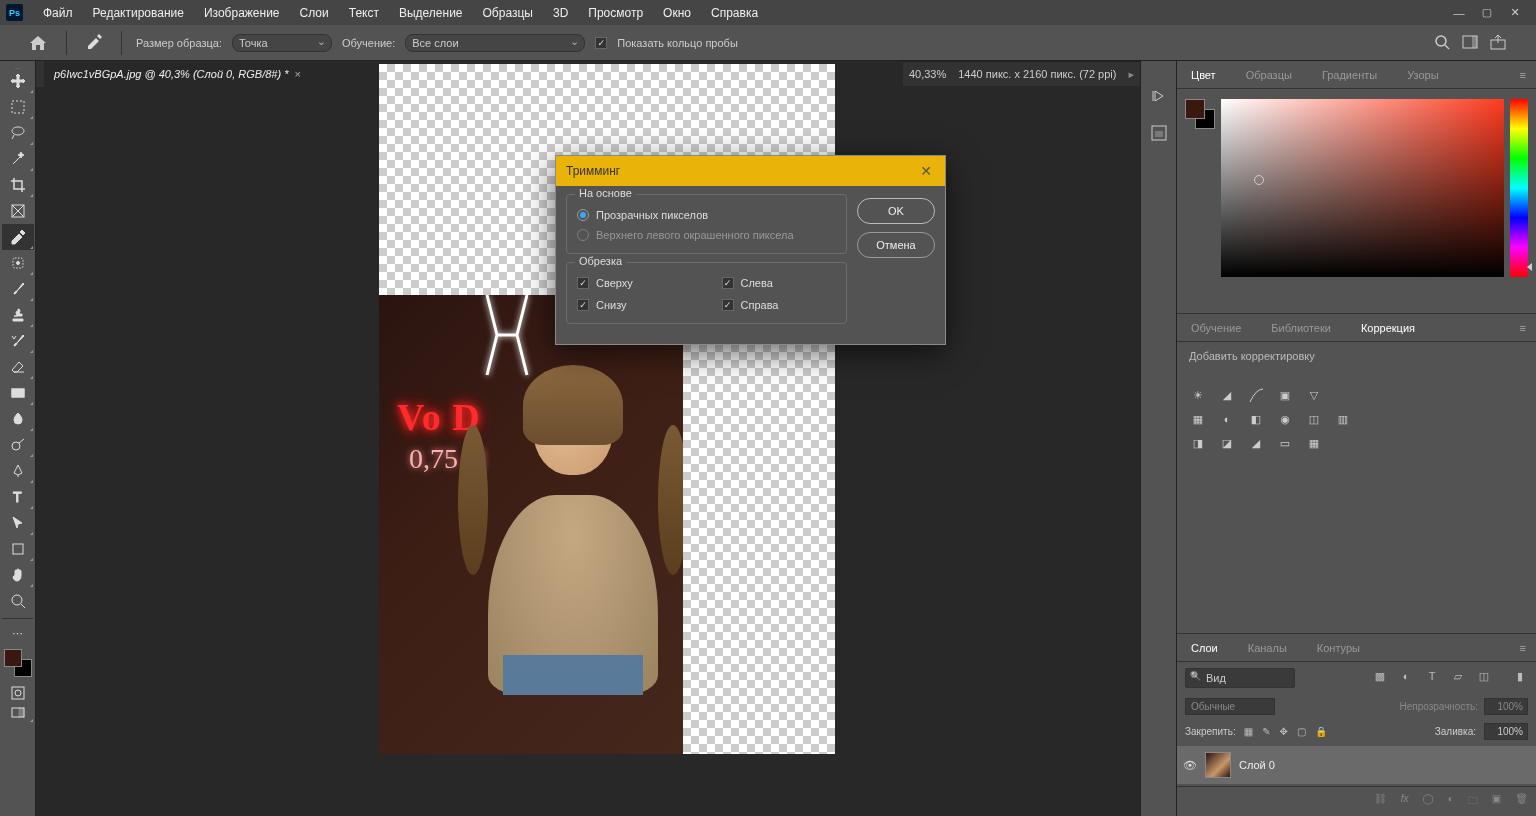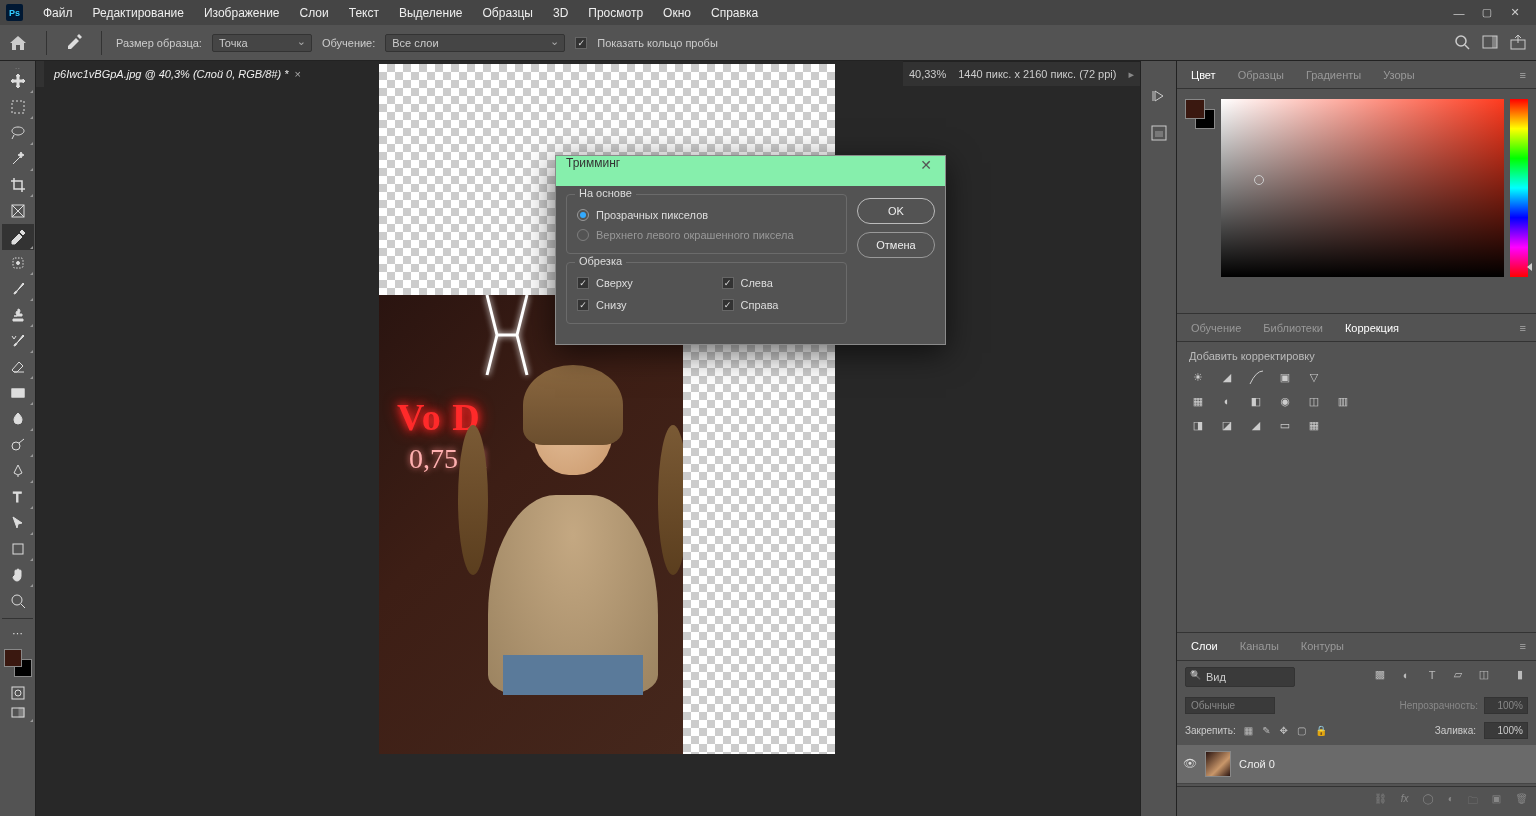--- a/index.html
+++ b/index.html
@@ -2,24 +2,24 @@
 <html><head>
 <meta charset="utf-8">
 <style>
 *{box-sizing:border-box;margin:0;padding:0;font-family:"Segoe UI",Tahoma,sans-serif;user-select:none}
 body{width:1536px;height:816px;background:#323232;overflow:hidden;color:#ccc;font-size:11px}
 .menubar{height:25px;background:#454545;display:flex;align-items:center;padding:0 6px;gap:0}
 .ps-logo{width:17px;height:17px;background:#001833;color:#3cf;font-size:9px;font-weight:bold;display:flex;align-items:center;justify-content:center;margin-right:10px;border-radius:2px}
 .menu-it{padding:4px 10px;color:#eee;font-size:12px;cursor:pointer}
 .win-ctrl{margin-left:auto;display:flex;gap:14px;padding-right:8px}
 .win-btn{width:14px;height:14px;color:#ccc;cursor:pointer;display:flex;align-items:center;justify-content:center}
-.optbar{height:36px;background:#535353;border-bottom:1px solid #222;display:flex;align-items:center;padding:0 4px;gap:10px}
+.optbar{height:36px;background:#535353;border-bottom:1px solid #222;display:flex;align-items:center;padding:0 24px;gap:10px}
 .home-btn{width:28px;height:24px;display:flex;align-items:center;justify-content:center}
 .opt-sep{width:1px;height:24px;background:#333;margin:0 4px}
-.dropdown{background:#454545;border:1px solid #333;padding:2px 22px 2px 6px;position:relative;border-radius:2px;font-size:11px}
+.dropdown{background:#454545;border:1px solid #333;padding:2px 22px 2px 6px;position:relative;border-radius:8px;font-size:11px}
 .dropdown::after{content:"⌄";position:absolute;right:5px;top:0px;color:#aaa}
 .chk{width:12px;height:12px;background:#333;border:1px solid #666;display:inline-flex;align-items:center;justify-content:center;font-size:9px}
 .chk.on::before{content:"✓";color:#ddd}
 .opt-right{margin-left:auto;display:flex;gap:12px;padding-right:6px}
 .content{display:flex;height:755px}
 .toolbar{width:36px;background:#535353;display:flex;flex-direction:column;padding-top:3px;border-right:1px solid #222}
 .tool{width:32px;height:26px;display:flex;align-items:center;justify-content:center;color:#ddd;margin:0 auto;cursor:pointer;position:relative}
 .tool.active{background:#333}
 .tool svg{width:16px;height:16px;fill:#ddd;stroke:#ddd}
 .tool-dots{position:absolute;right:1px;bottom:1px;width:0;height:0;border-right:3px solid #999;border-top:3px solid transparent}
@@ -43,33 +43,33 @@
 .head{width:80px;height:100px;background:radial-gradient(ellipse at 40% 30%,#e8c4a0,#c9976a);border-radius:50% 50% 45% 45%;margin:0 auto;position:relative}
 .hair{position:absolute;top:-10px;left:-10px;right:-10px;height:80px;background:linear-gradient(#8b6840,#6b4e2e);border-radius:50% 50% 20% 20%}
 .hair-long{position:absolute;top:50px;left:-15px;width:30px;height:150px;background:linear-gradient(#7a5a35,#5b3e1e);border-radius:50%}
 .hair-long.r{left:auto;right:-15px}
 .body{width:170px;height:200px;background:radial-gradient(ellipse at 50% 20%,#c4a882,#9b8360);border-radius:40% 40% 20% 20%/60% 60% 10% 10%;margin:20px auto 0;position:relative}
 .jeans{position:absolute;bottom:0;left:15px;right:15px;height:40px;background:#5a7a9a}
 .statusbr{height:25px;background:#323232;display:flex;align-items:center;padding:0 6px;gap:12px;font-size:11px;border-top:1px solid #222}
 .right-strip{width:36px;background:#535353;border-left:1px solid #222;display:flex;flex-direction:column;align-items:center;padding-top:25px;gap:14px}
 .right-strip .ic{width:22px;height:22px;display:flex;align-items:center;justify-content:center;color:#ccc}
 .panels{width:360px;background:#535353;display:flex;flex-direction:column;border-left:1px solid #222}
-.panel-tabs{display:flex;height:28px;align-items:center;padding:0 4px;gap:2px;border-bottom:1px solid #333}
+.panel-tabs{display:flex;height:28px;align-items:center;padding:0 4px;gap:10px;border-bottom:1px solid #333}
 .ptab{padding:5px 10px;font-size:11px;color:#999;cursor:pointer}
 .ptab.active{color:#fff}
 .popt{margin-left:auto;padding:0 6px;color:#aaa}
 .color-panel{height:224px;padding:8px;display:flex;gap:6px;position:relative}
 .swatch-pair{width:30px;height:30px;position:relative;margin-top:2px}
 .color-field{flex:1;height:178px;background:linear-gradient(to bottom,transparent,#000),linear-gradient(to right,#fff,#ff3b1f);position:relative;margin-top:2px}
 .color-pick{position:absolute;left:33px;top:76px;width:10px;height:10px;border:1px solid #ccc;border-radius:50%}
 .hue-strip{width:18px;height:178px;background:linear-gradient(#f00,#ff0,#0f0,#0ff,#00f,#f0f,#f00);margin-top:2px;position:relative}
 .hue-strip::after{content:"";position:absolute;right:-4px;bottom:6px;width:0;height:0;border-top:4px solid transparent;border-bottom:4px solid transparent;border-right:5px solid #ccc}
 .adj-panel{flex:0 0 auto;border-top:1px solid #333}
 .adj-body{padding:8px 12px}
-.adj-body .lbl{color:#bbb;font-size:11px;margin-bottom:6px}
+.adj-body .lbl{color:#bbb;font-size:11px;margin-bottom:24px}
 .adj-icons{display:flex;gap:11px;margin:6px 0}
 .adj-icons .ai{width:18px;height:18px;display:flex;align-items:center;justify-content:center;color:#ccc}
 .layers-panel{flex:1;border-top:1px solid #333;display:flex;flex-direction:column}
 .layer-search{margin:6px 8px;display:flex;align-items:flex-start;gap:6px}
 .lyr-sel{background:#3a3a3a;border:1px solid #333;padding:3px 16px 3px 20px;font-size:11px;width:110px;position:relative;border-radius:2px}
 .lyr-sel::before{content:"🔍";position:absolute;left:4px;top:2px;font-size:9px;filter:grayscale(1)}
 .lyr-fbtns{display:flex;gap:10px;margin-left:auto}
 .lyr-fbtns .fi{width:16px;height:16px;color:#bbb;display:flex;align-items:center;justify-content:center}
 .layer-opts{padding:4px 8px;display:flex;align-items:center;gap:6px;font-size:10px;color:#888}
 .lyr-dd{background:#3a3a3a;border:1px solid #333;padding:2px 14px 2px 5px;position:relative;min-width:90px}
@@ -78,21 +78,21 @@
 .lock-icons{display:flex;gap:9px}
 .lock-icons span{color:#bbb}
 .layer-list{flex:1;background:#454545;margin:2px 0}
 .layer-item{height:38px;display:flex;align-items:center;padding:0 6px;gap:8px;background:#6a6a6a}
 .eye{width:14px;color:#ddd}
 .thumb{width:26px;height:26px;background:#222;border:1px solid #888;position:relative;overflow:hidden}
 .thumb::before{content:"";position:absolute;inset:0;background:linear-gradient(135deg,#2a1410,#c9976a 60%,#2a1410)}
 .lname{font-size:11px;color:#eee}
 
 .dialog{position:absolute;left:555px;top:155px;width:391px;background:#535353;border:1px solid #8a8a8a;box-shadow:0 8px 30px rgba(0,0,0,.6);z-index:99}
-.dlg-title{height:30px;background:#86efac;color:#333;display:flex;padding:0 10px;font-size:12px}
+.dlg-title{height:30px;background:#eab308;color:#333;display:flex;align-items:center;padding:0 10px;font-size:12px}
 .dlg-x{margin-left:auto;width:18px;height:18px;color:#555;cursor:pointer;display:flex;align-items:center;justify-content:center;font-size:14px}
 .dlg-body{padding:8px 10px 12px;display:flex;gap:10px}
 .dlg-left{flex:1}
 .fieldset{border:1px solid #6b6b6b;border-radius:4px;padding:10px 10px 8px;margin-bottom:8px;position:relative}
 .fs-legend{position:absolute;top:-8px;left:8px;background:#535353;padding:0 4px;font-size:11px;color:#ddd}
 .radio-row,.chk-row{display:flex;align-items:center;gap:7px;padding:4px 0;font-size:11px;color:#ddd}
 .radio{width:12px;height:12px;border:1px solid #999;border-radius:50%;position:relative}
 .radio.on::after{content:"";position:absolute;inset:2px;background:#3af;border-radius:50%}
 .radio.off{opacity:.6}
 .radio-row.dis{color:#999}

